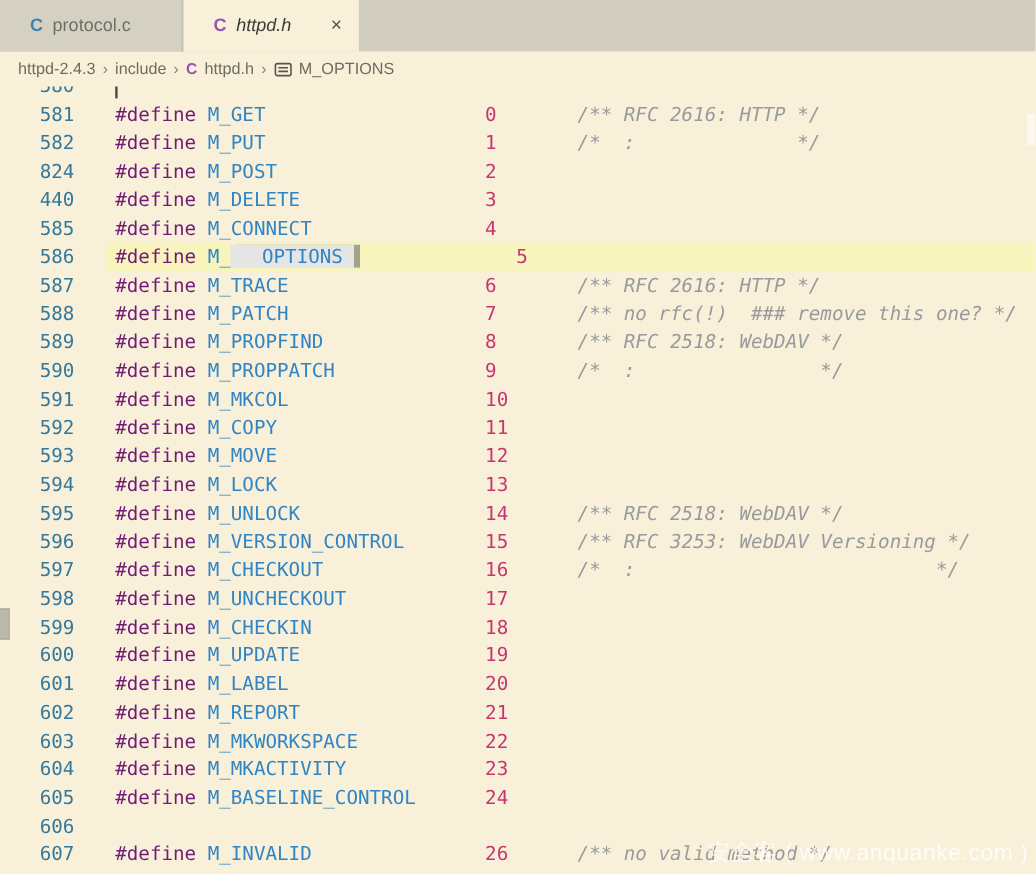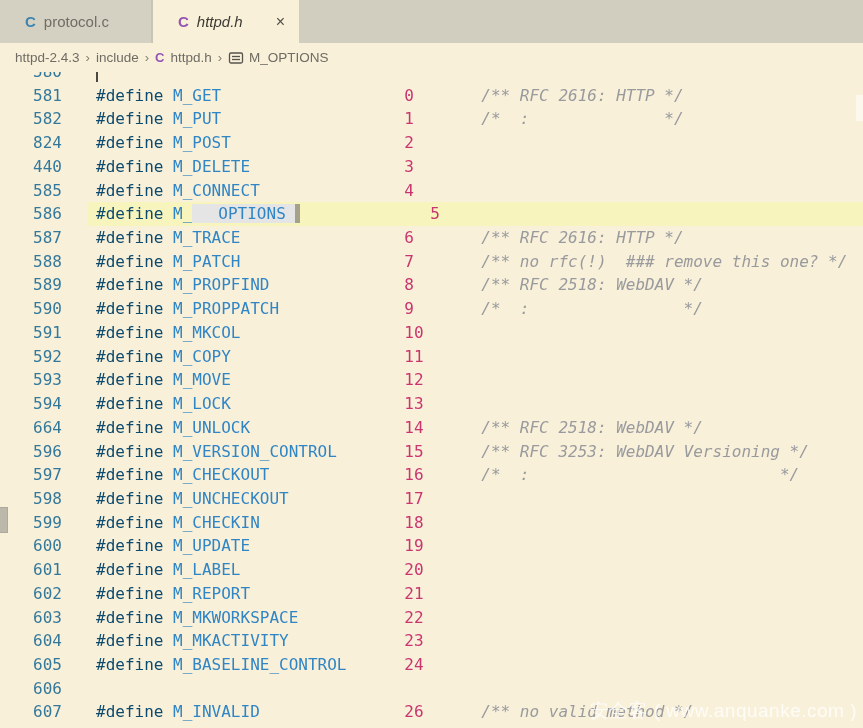--- a/index.html
+++ b/index.html
@@ -30,21 +30,21 @@
   .bc-symicon{margin-right:5px;display:inline-flex;}
   
   .editor{position:absolute;top:72px;left:0;right:0;bottom:0;overflow:hidden;background:#f9f0da;}
   .lines{margin-top:-12px;}
   .row{display:flex;height:23.72px;line-height:23.72px;white-space:pre;
        font-family:"DejaVu Sans Mono","Liberation Mono",monospace;font-size:16px;}
   .lnum{width:88px;box-sizing:border-box;padding-right:26px;text-align:right;
         color:#34799c;flex:none;cursor:pointer;}
   .lcode{flex:1;padding-left:8px;position:relative;cursor:text;}
   .row.current .lcode{background:#f7f4bd;}
-  .tok-d{color:#0c4a6e;}
+  .tok-d{color:#701a75;}
   .tok-n{color:#3085c5;}
   .tok-v{color:#c9356e;}
   .tok-c{color:#989a9d;font-style:italic;text-align:center;}
   .sel{background:#e5e5e5;box-shadow:5px 0 0 #a5a28c;padding-left:26px;}
   .cursor{position:absolute;left:8px;top:1px;bottom:2px;width:2px;background:#4a4a45;}
   
   .watermark{position:absolute;right:6px;bottom:4px;font-size:19px;
              color:rgba(255,255,255,0.78);letter-spacing:.5px;z-index:6;pointer-events:none;
              font-family:"Liberation Sans",sans-serif;}
   .left-handle{position:absolute;left:0;top:507px;width:7px;height:24px;
@@ -99,21 +99,21 @@
       <div class="row"><span class="lnum">585</span><div class="lcode"><span class="tok-d">#define </span><span class="tok-n">M_CONNECT               </span><span class="tok-v">4</span></div></div>
       <div class="row current"><span class="lnum">586</span><div class="lcode"><span class="tok-d">#define </span><span class="tok-n">M_</span><span class="tok-n sel">OPTIONS </span><span class="tok-n">              </span><span class="tok-v">5</span></div></div>
       <div class="row"><span class="lnum">587</span><div class="lcode"><span class="tok-d">#define </span><span class="tok-n">M_TRACE                 </span><span class="tok-v">6       </span><span class="tok-c">/** RFC 2616: HTTP */</span></div></div>
       <div class="row"><span class="lnum">588</span><div class="lcode"><span class="tok-d">#define </span><span class="tok-n">M_PATCH                 </span><span class="tok-v">7       </span><span class="tok-c">/** no rfc(!)  ### remove this one? */</span></div></div>
       <div class="row"><span class="lnum">589</span><div class="lcode"><span class="tok-d">#define </span><span class="tok-n">M_PROPFIND              </span><span class="tok-v">8       </span><span class="tok-c">/** RFC 2518: WebDAV */</span></div></div>
       <div class="row"><span class="lnum">590</span><div class="lcode"><span class="tok-d">#define </span><span class="tok-n">M_PROPPATCH             </span><span class="tok-v">9       </span><span class="tok-c">/*  :                */</span></div></div>
       <div class="row"><span class="lnum">591</span><div class="lcode"><span class="tok-d">#define </span><span class="tok-n">M_MKCOL                 </span><span class="tok-v">10</span></div></div>
       <div class="row"><span class="lnum">592</span><div class="lcode"><span class="tok-d">#define </span><span class="tok-n">M_COPY                  </span><span class="tok-v">11</span></div></div>
       <div class="row"><span class="lnum">593</span><div class="lcode"><span class="tok-d">#define </span><span class="tok-n">M_MOVE                  </span><span class="tok-v">12</span></div></div>
       <div class="row"><span class="lnum">594</span><div class="lcode"><span class="tok-d">#define </span><span class="tok-n">M_LOCK                  </span><span class="tok-v">13</span></div></div>
-      <div class="row"><span class="lnum">664</span><div class="lcode"><span class="tok-d">#define </span><span class="tok-n">M_UNLOCK                </span><span class="tok-v">14      </span><span class="tok-c">/** RFC 2518: WebDAV */</span></div></div>
+      <div class="row"><span class="lnum">595</span><div class="lcode"><span class="tok-d">#define </span><span class="tok-n">M_UNLOCK                </span><span class="tok-v">14      </span><span class="tok-c">/** RFC 2518: WebDAV */</span></div></div>
       <div class="row"><span class="lnum">596</span><div class="lcode"><span class="tok-d">#define </span><span class="tok-n">M_VERSION_CONTROL       </span><span class="tok-v">15      </span><span class="tok-c">/** RFC 3253: WebDAV Versioning */</span></div></div>
       <div class="row"><span class="lnum">597</span><div class="lcode"><span class="tok-d">#define </span><span class="tok-n">M_CHECKOUT              </span><span class="tok-v">16      </span><span class="tok-c">/*  :                          */</span></div></div>
       <div class="row"><span class="lnum">598</span><div class="lcode"><span class="tok-d">#define </span><span class="tok-n">M_UNCHECKOUT            </span><span class="tok-v">17</span></div></div>
       <div class="row"><span class="lnum">599</span><div class="lcode"><span class="tok-d">#define </span><span class="tok-n">M_CHECKIN               </span><span class="tok-v">18</span></div></div>
       <div class="row"><span class="lnum">600</span><div class="lcode"><span class="tok-d">#define </span><span class="tok-n">M_UPDATE                </span><span class="tok-v">19</span></div></div>
       <div class="row"><span class="lnum">601</span><div class="lcode"><span class="tok-d">#define </span><span class="tok-n">M_LABEL                 </span><span class="tok-v">20</span></div></div>
       <div class="row"><span class="lnum">602</span><div class="lcode"><span class="tok-d">#define </span><span class="tok-n">M_REPORT                </span><span class="tok-v">21</span></div></div>
       <div class="row"><span class="lnum">603</span><div class="lcode"><span class="tok-d">#define </span><span class="tok-n">M_MKWORKSPACE           </span><span class="tok-v">22</span></div></div>
       <div class="row"><span class="lnum">604</span><div class="lcode"><span class="tok-d">#define </span><span class="tok-n">M_MKACTIVITY            </span><span class="tok-v">23</span></div></div>
       <div class="row"><span class="lnum">605</span><div class="lcode"><span class="tok-d">#define </span><span class="tok-n">M_BASELINE_CONTROL      </span><span class="tok-v">24</span></div></div>

